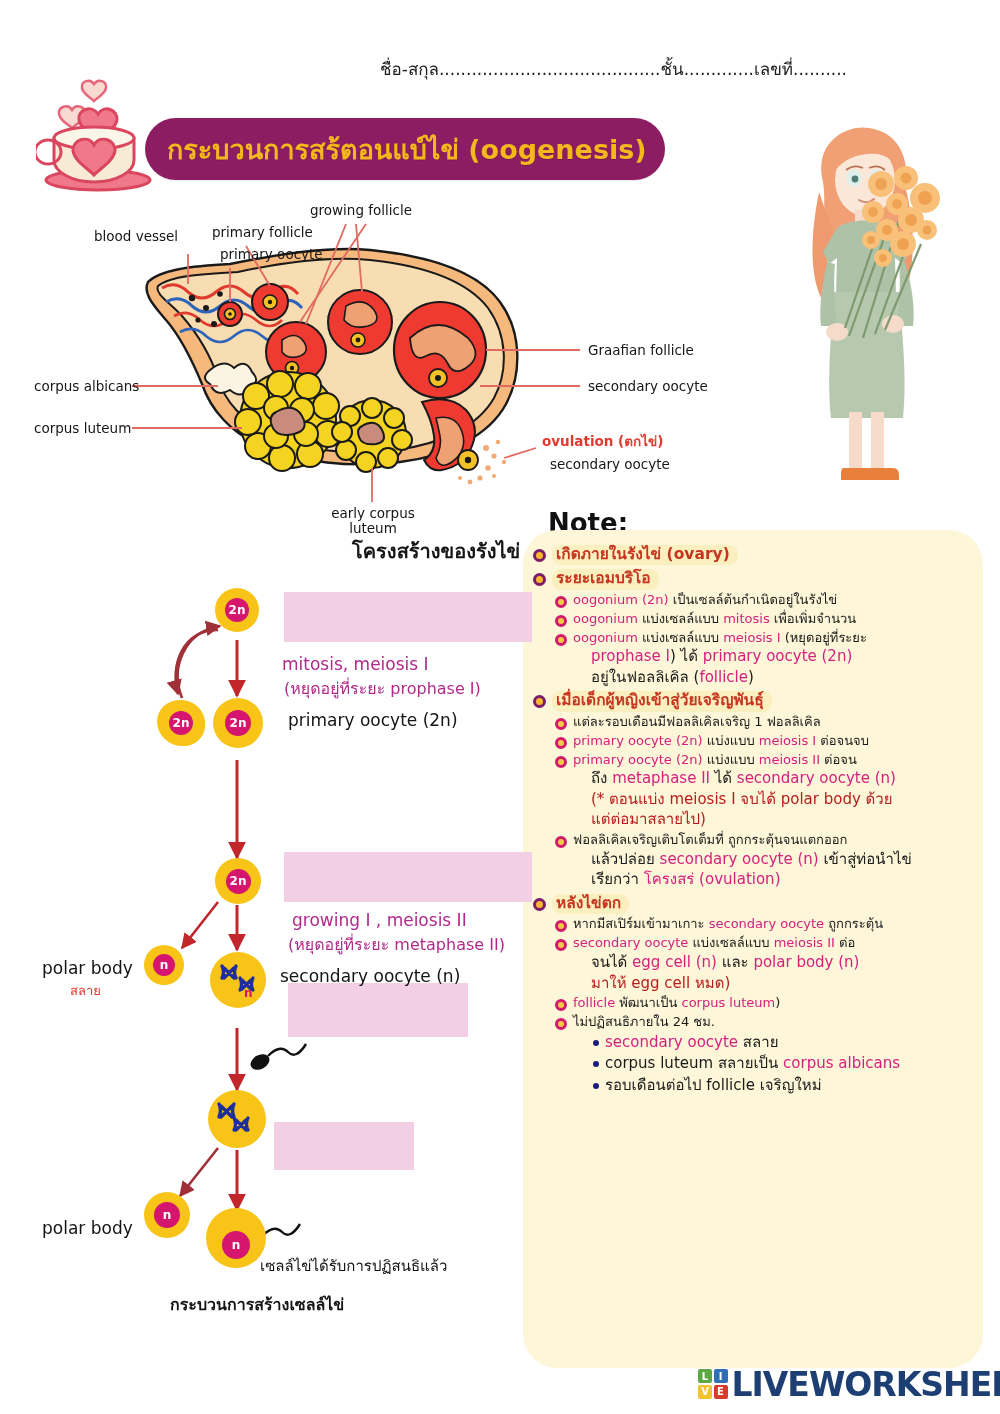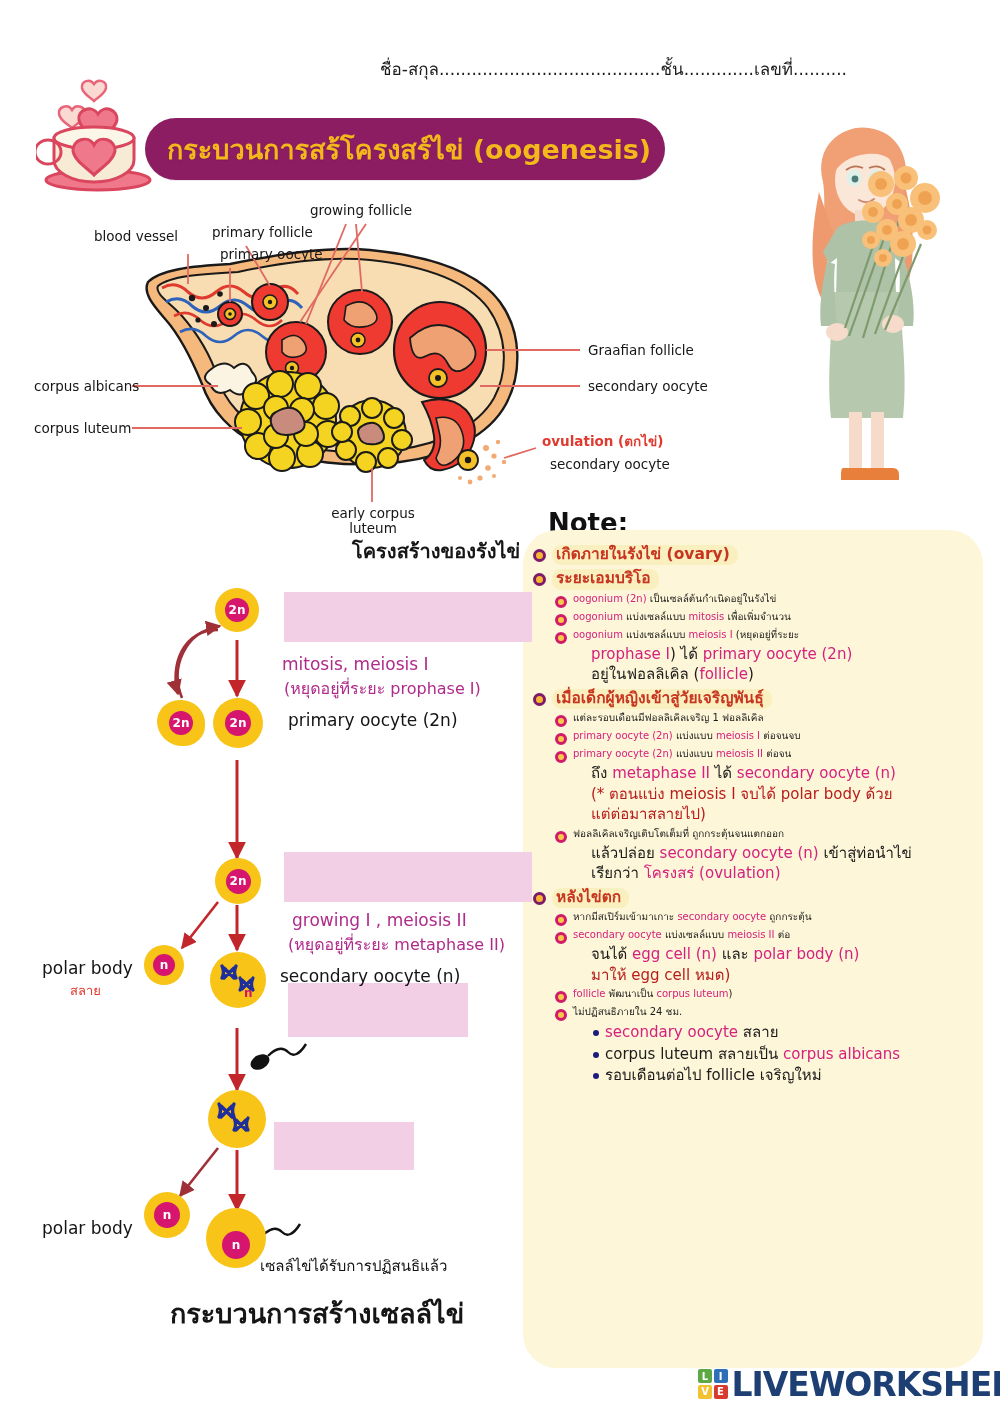--- a/index.html
+++ b/index.html
@@ -63,21 +63,21 @@
   }
   .n-l1-text {
     font-size:15.5px; color:#C7341F; font-weight:bold;
     background:#FAEFBE; border-radius:9px; padding:0 8px 1px 4px; line-height:1.25;
   }
   .n-l2 { display:flex; align-items:flex-start; gap:6px; padding:1px 0 1px 26px; }
   .bullet2 {
     width:12px; height:12px; border-radius:50%;
     background:#F7C948; border:3px solid #D11B6A; flex:0 0 auto; margin-top:4px;
   }
-  .n-l2-text { font-size:10px; line-height:1.3; color:#1b1b1b; }
+  .n-l2-text { font-size:13px; line-height:1.3; color:#1b1b1b; }
   .n-cont { font-size:15px; line-height:1.3; color:#1b1b1b; padding:0 0 1px 62px; }
   .n-l3 { display:flex; align-items:flex-start; gap:6px; padding:1px 0 1px 64px; }
   .bullet3 { width:6px; height:6px; border-radius:50%; background:#1c1c7a;
              flex:0 0 auto; margin-top:7px; }
   .n-l3-text { font-size:15px; line-height:1.3; color:#1b1b1b; }
 
   .pk { color:#D6207E; }            
   .bl { color:#b91c1c; }            
   .th { color:#1b1b1b; }            
 
@@ -91,21 +91,21 @@
     border-radius:50%; background:#D6156E; color:#fff;
     display:flex; align-items:center; justify-content:center;
     font-size:12px; font-weight:bold; font-family:"DejaVu Sans",sans-serif;
   }
   .flow-lbl { position:absolute; font-size:17px; color:#141414; white-space:nowrap; }
   .flow-lbl.small { font-size:16px; }
   .flow-lbl.pkc { color:#B02A8A; }
   .flow-lbl.redc { color:#E03A2F; font-size:13px; }
   .ansbox { position:absolute; background:#F3CFE6; }
   #flow-caption {
-    position:absolute; left:170px; top:1292px; font-size:27px; font-weight:bold;
+    position:absolute; left:170px; top:1292px; font-size:16px; font-weight:bold;
     color:#151515; white-space:nowrap;
   }
 
   
   #footer-logo { position:absolute; left:698px; top:1362px; width:290px; height:44px;
                  display:flex; align-items:center; gap:4px; }
   #lw-mark { display:grid; grid-template-columns:repeat(2,14px); grid-template-rows:repeat(2,14px);
              gap:1.5px; }
   #lw-mark span { display:flex; align-items:center; justify-content:center;
                   font-size:10px; font-weight:bold; color:#fff; border-radius:2px; }
@@ -121,21 +121,21 @@
   <path d="M36 34 c4 -7 14 -3 13 4 c-1 7 -10 11 -13 14 c-3 -3 -12 -7 -13 -14 c-1 -7 9 -11 13 -4 z" fill="#F9D9D2" stroke="#E8657A" stroke-width="2.5"></path>
   <path d="M62 38 c6 -10 20 -4 19 6 c-2 10 -14 16 -19 21 c-5 -5 -17 -11 -19 -21 c-2 -10 13 -16 19 -6 z" fill="#F0788B" stroke="#D9465E" stroke-width="3"></path>
   <ellipse cx="62" cy="104" rx="52" ry="10" fill="#F0788B" stroke="#D9465E" stroke-width="3"></ellipse>
   <path d="M18 62 h80 v22 a40 22 0 0 1 -80 0 z" fill="#F7EBD6" stroke="#D9465E" stroke-width="3"></path>
   <ellipse cx="58" cy="62" rx="40" ry="11" fill="#FCF6E8" stroke="#D9465E" stroke-width="3"></ellipse>
   <ellipse cx="12" cy="76" rx="13" ry="12" fill="none" stroke="#D9465E" stroke-width="3"></ellipse>
   <path d="M58 69 c6 -11 22 -5 21 6 c-2 11 -16 18 -21 24 c-5 -6 -19 -13 -21 -24 c-1 -11 15 -17 21 -6 z" fill="#F0788B" stroke="#D9465E" stroke-width="3"></path>
 </svg>
 
 <div id="title-banner">
-  <span class="ttl">กระบวนการสร้โครงสร์ไข่ (oogenesis)</span>
+  <span class="ttl">กระบวนการสร้ตอนแบ์ไข่ (oogenesis)</span>
 </div>
 
 <svg id="girl-illustration" viewBox="0 0 180 400">
 
   <path d="M48 70 C38 30 72 12 94 16 C122 20 136 44 130 78 C126 104 128 122 120 140 L58 140 C44 122 52 96 48 70 Z" fill="#F0A074"></path>
   <path d="M44 80 C36 120 34 160 46 186 C52 168 52 140 58 120 Z" fill="#EE9A6E"></path>
   <path d="M130 74 C140 110 140 150 132 176 C126 156 126 130 122 112 Z" fill="#EE9A6E"></path>
 
   <ellipse cx="90" cy="68" rx="30" ry="36" fill="#FBE7D8"></ellipse>
 

